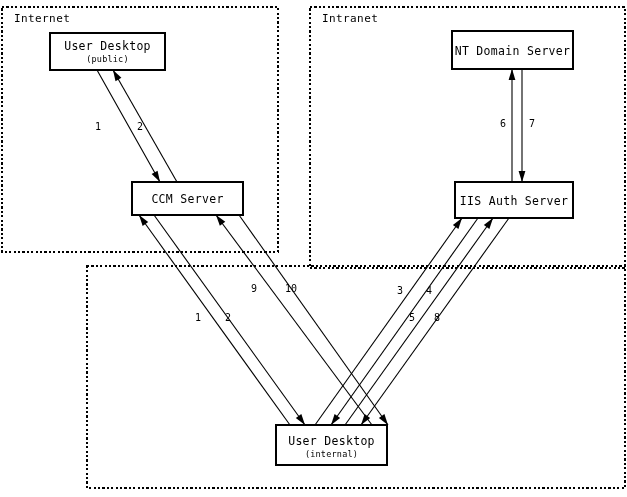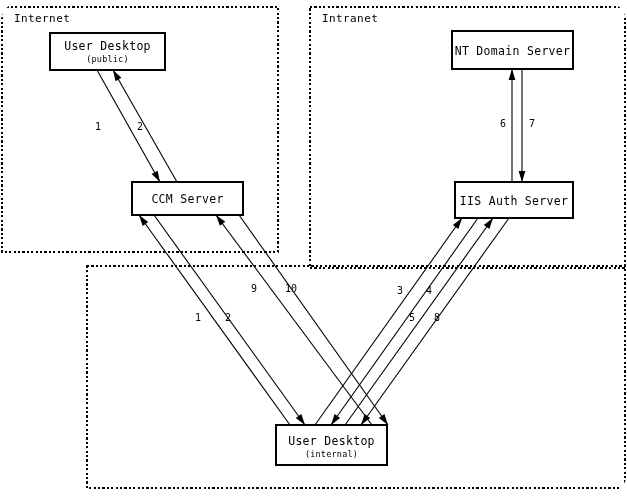--- a/index.html
+++ b/index.html
@@ -10,21 +10,20 @@
   }
   body {
     font-family: "DejaVu Sans Mono", monospace;
   }
   #diagram-root {
     position: relative;
     width: 627px;
     height: 497px;
     background: #ffffff;
     overflow: hidden;
-    border-radius: 25px;
   }
   svg.diagram-canvas {
     display: block;
     width: 627px;
     height: 497px;
   }
   .zone-rect {
     fill: none;
     stroke: #000000;
     stroke-width: 1.2;

